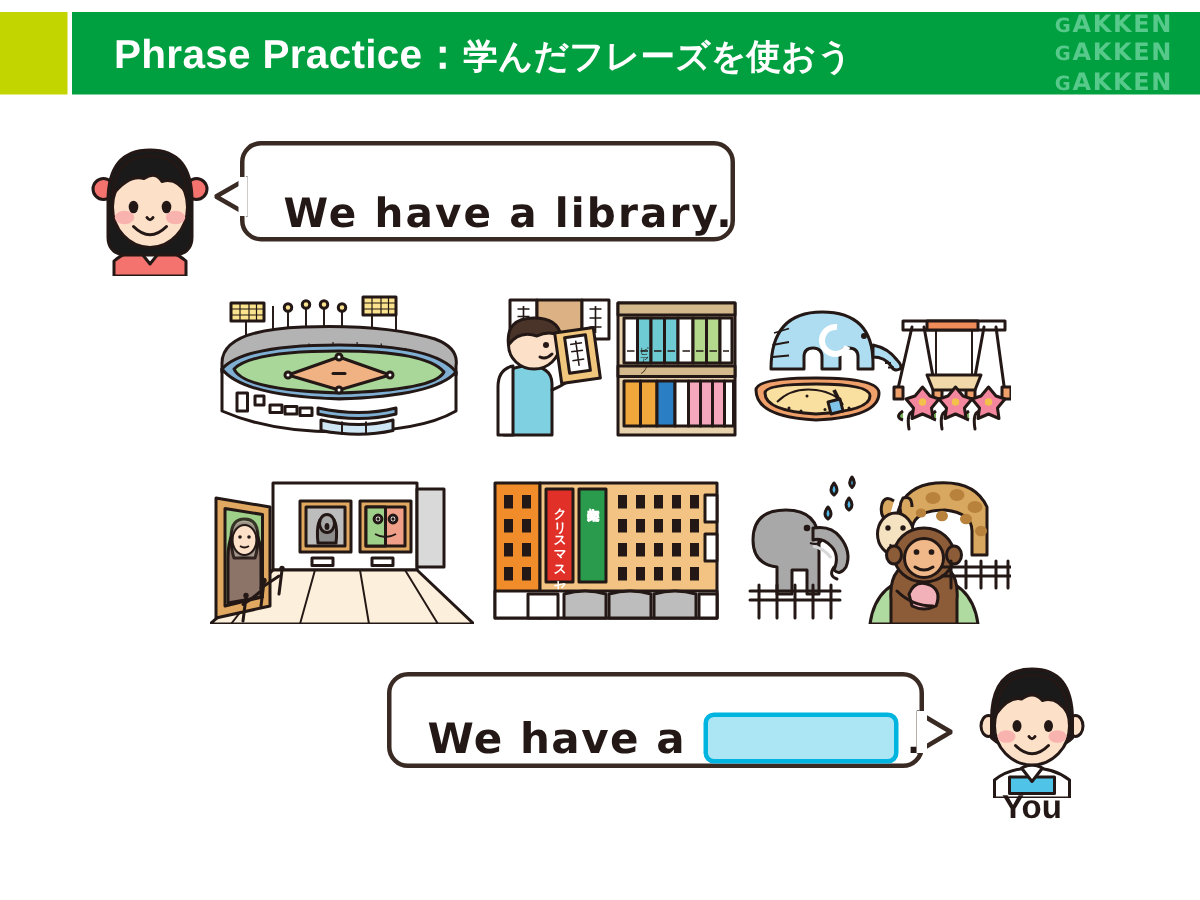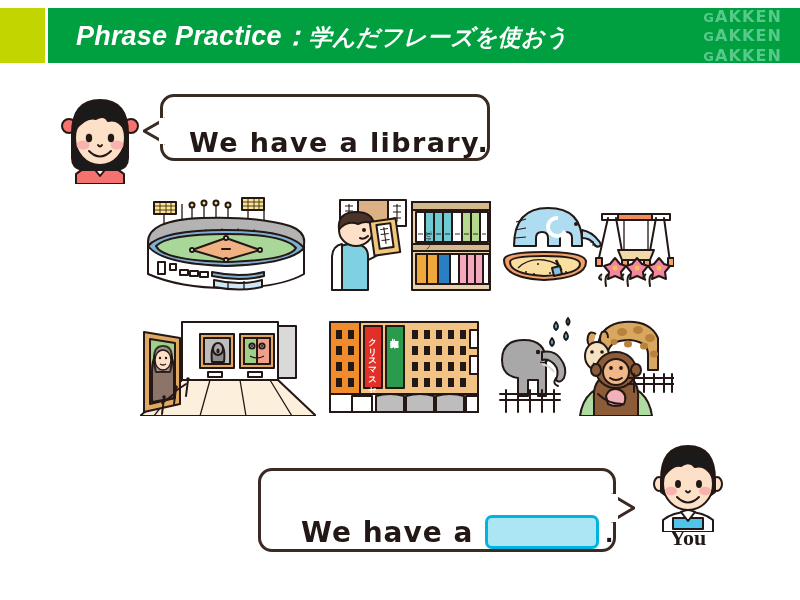--- a/index.html
+++ b/index.html
@@ -7,21 +7,21 @@
     width:800px;height:600px;background:#ffffff;overflow:hidden;
     font-family:"Liberation Sans","DejaVu Sans",sans-serif;
     position:relative;
   }
   
   #header-bar{position:absolute;left:0;top:8px;width:800px;height:55px;}
   #header-accent{position:absolute;left:0;top:0;width:45px;height:55px;background:#c2d500;}
   #header-green{position:absolute;left:48px;top:0;width:752px;height:55px;background:#00a040;}
   #header-title{
     position:absolute;left:28px;top:50%;transform:translateY(-50%);
-    color:#ffffff;font-size:27px;font-weight:700;letter-spacing:.2px;white-space:nowrap;font-style:italic;
+    color:#ffffff;font-size:27px;font-weight:700;letter-spacing:.2px;white-space:nowrap;
   }
   #header-title .jp{font-size:23px;}
   #brand-logo{
     position:absolute;right:18px;top:50%;transform:translateY(-50%);
     text-align:left;line-height:1.22;
   }
   #brand-logo div{
     color:#57c98a;font-size:16px;font-weight:700;letter-spacing:1.1px;
     font-family:"DejaVu Sans",sans-serif;
   }
@@ -34,38 +34,38 @@
   }
   .bubble-text{
     color:#231815;font-weight:700;white-space:nowrap;
     font-family:"DejaVu Sans",sans-serif;
   }
   
   #bubble-top{left:160px;top:94px;width:330px;height:67px;padding-left:26px;}
   #bubble-top .bubble-text{font-size:27px;letter-spacing:1.4px;}
   #bubble-top-tail{position:absolute;left:-20px;top:20px;width:22px;height:28px;}
   
-  #bubble-bottom{left:258px;top:448px;width:358px;height:84px;padding-left:40px;margin-top:20px;}
+  #bubble-bottom{left:258px;top:448px;width:358px;height:64px;padding-left:24px;}
   #bubble-bottom .bubble-text{font-size:28px;letter-spacing:1px;}
   #bubble-bottom-tail{position:absolute;right:-22px;top:22px;width:24px;height:30px;}
 
   #answer-blank{
     display:inline-block;width:138px;height:34px;
     background:#ace5f4;border:3px solid #00b4e0;border-radius:7px;
     margin:0 6px 0 12px;vertical-align:middle;box-sizing:border-box;
   }
   #bubble-bottom .period{font-size:28px;color:#231815;font-weight:700;}
 
   
   .char{position:absolute;}
   #char-girl{left:52px;top:88px;width:96px;height:96px;}
   #char-boy{left:645px;top:436px;width:86px;height:96px;}
   #you-label{
     position:absolute;left:645px;top:525px;width:86px;text-align:center;
-    color:#231815;font-size:22px;font-weight:700;font-family:Liberation Serif, serif;
+    color:#231815;font-size:22px;font-weight:700;font-family:Liberation Sans, sans-serif;
   }
 
   
   #picture-grid{position:absolute;left:140px;top:186px;width:548px;height:236px;}
   .pic-cell{position:absolute;width:176px;height:108px;}
   .pic-cell svg{display:block;width:176px;height:108px;}
   #cell-0{left:0px;top:0px;}
   #cell-1{left:176px;top:0px;}
   #cell-2{left:358px;top:0px;}
   #cell-3{left:0px;top:122px;}

